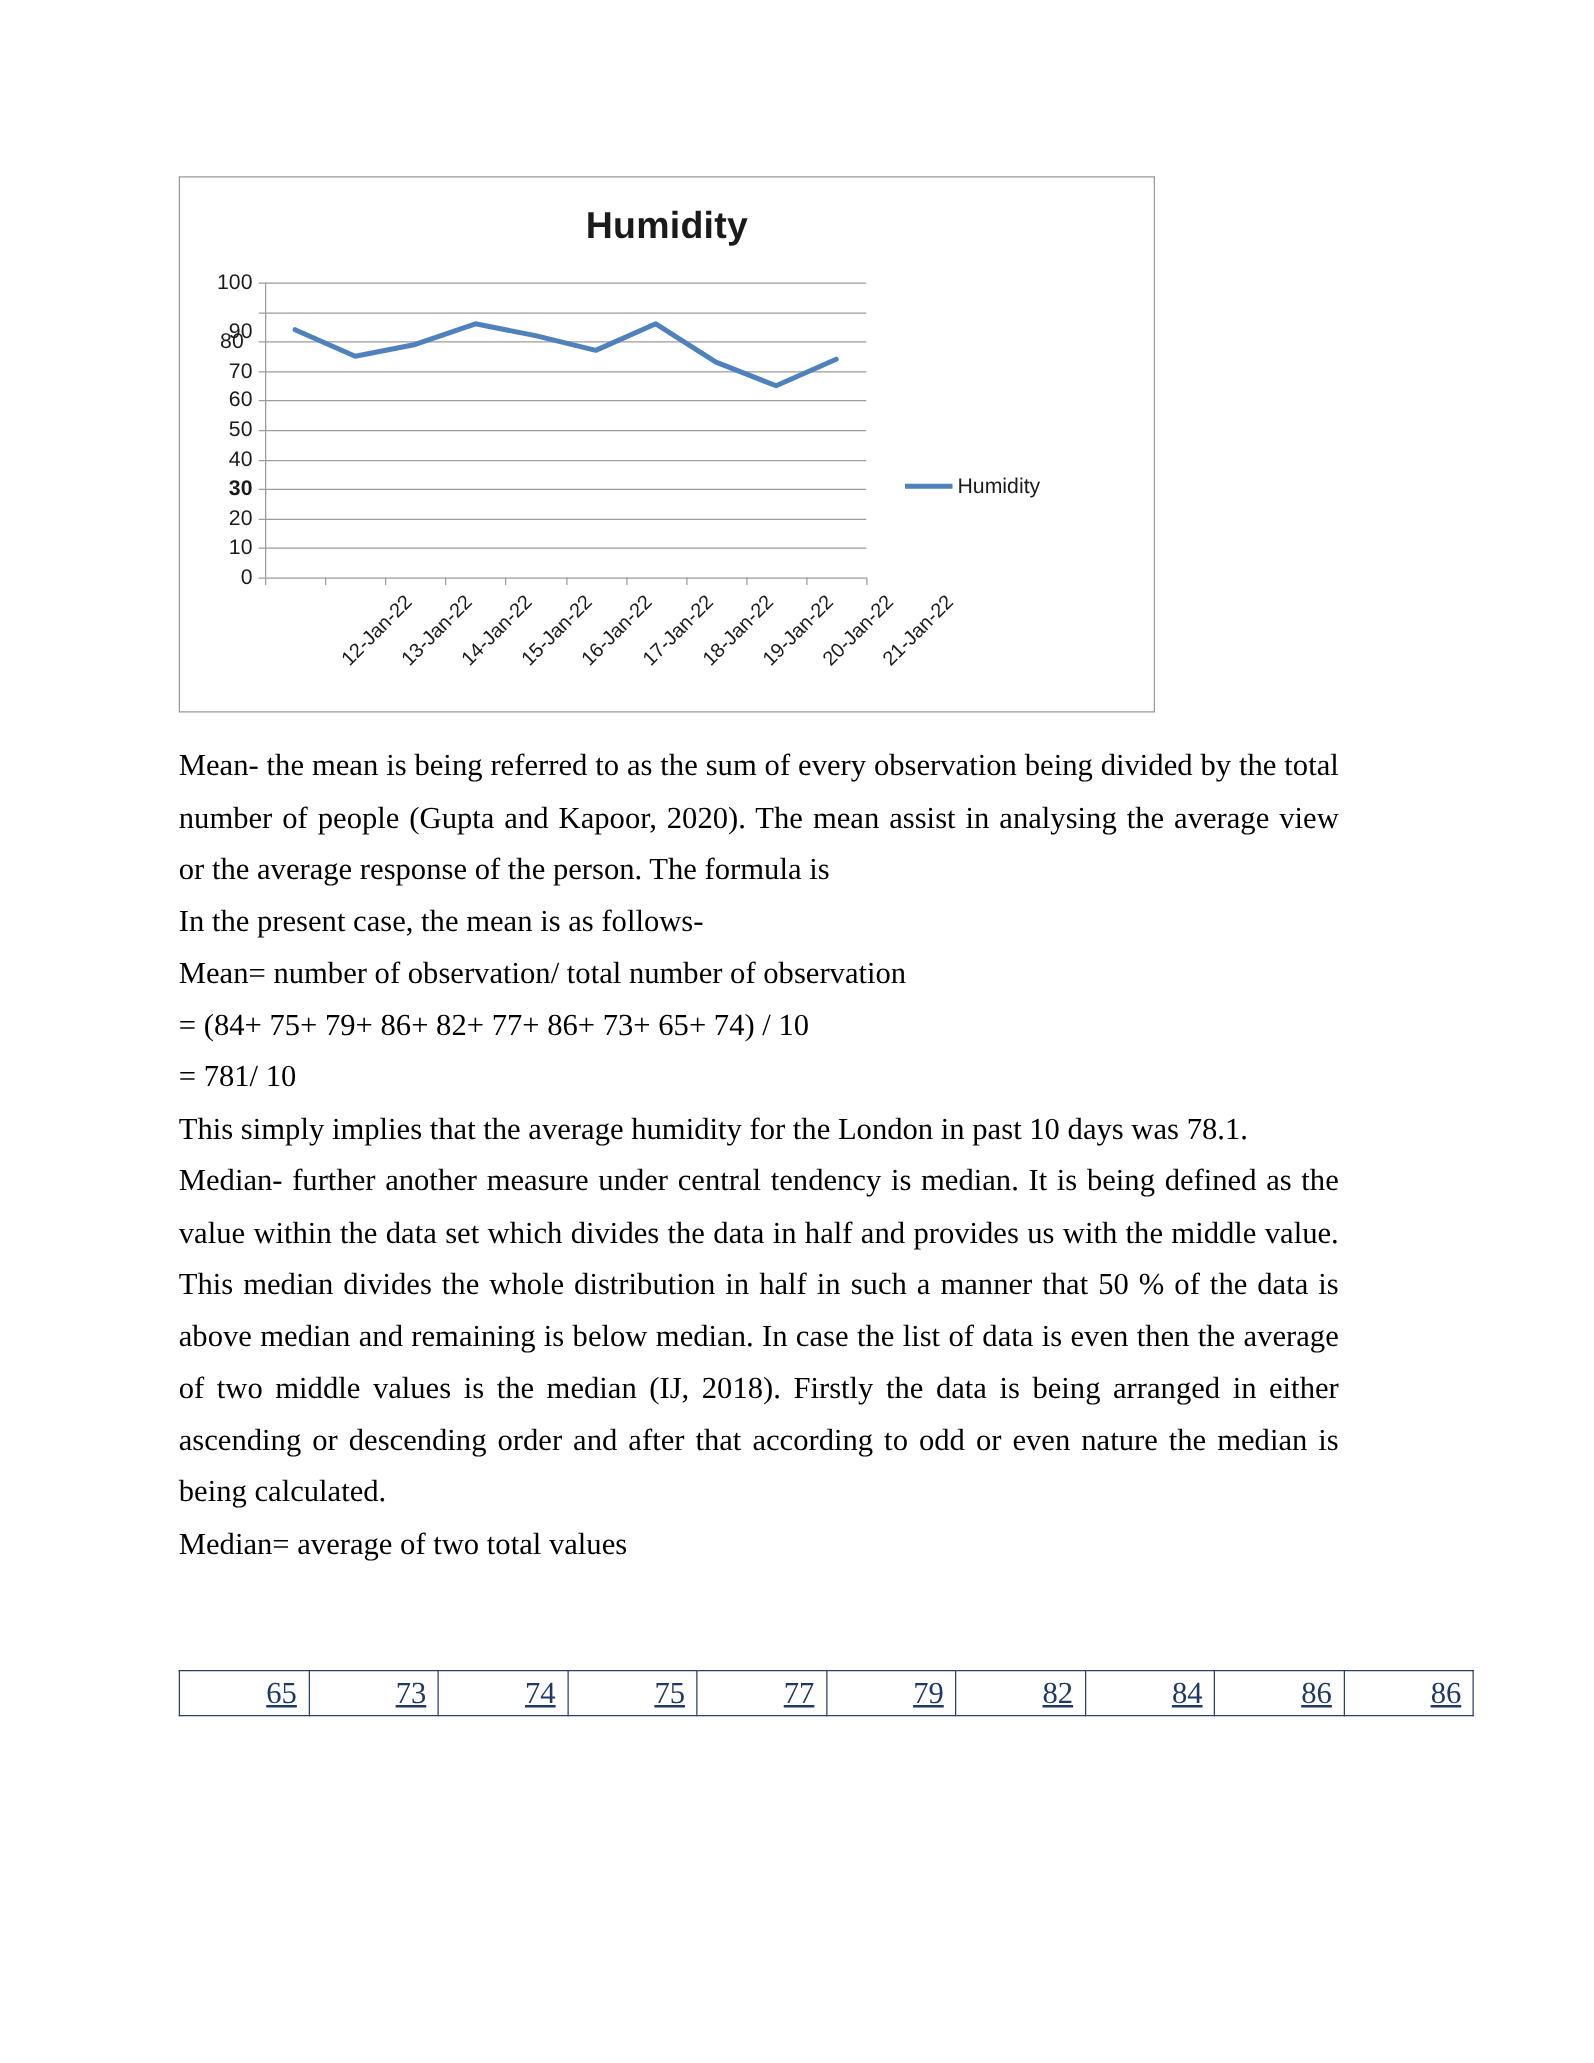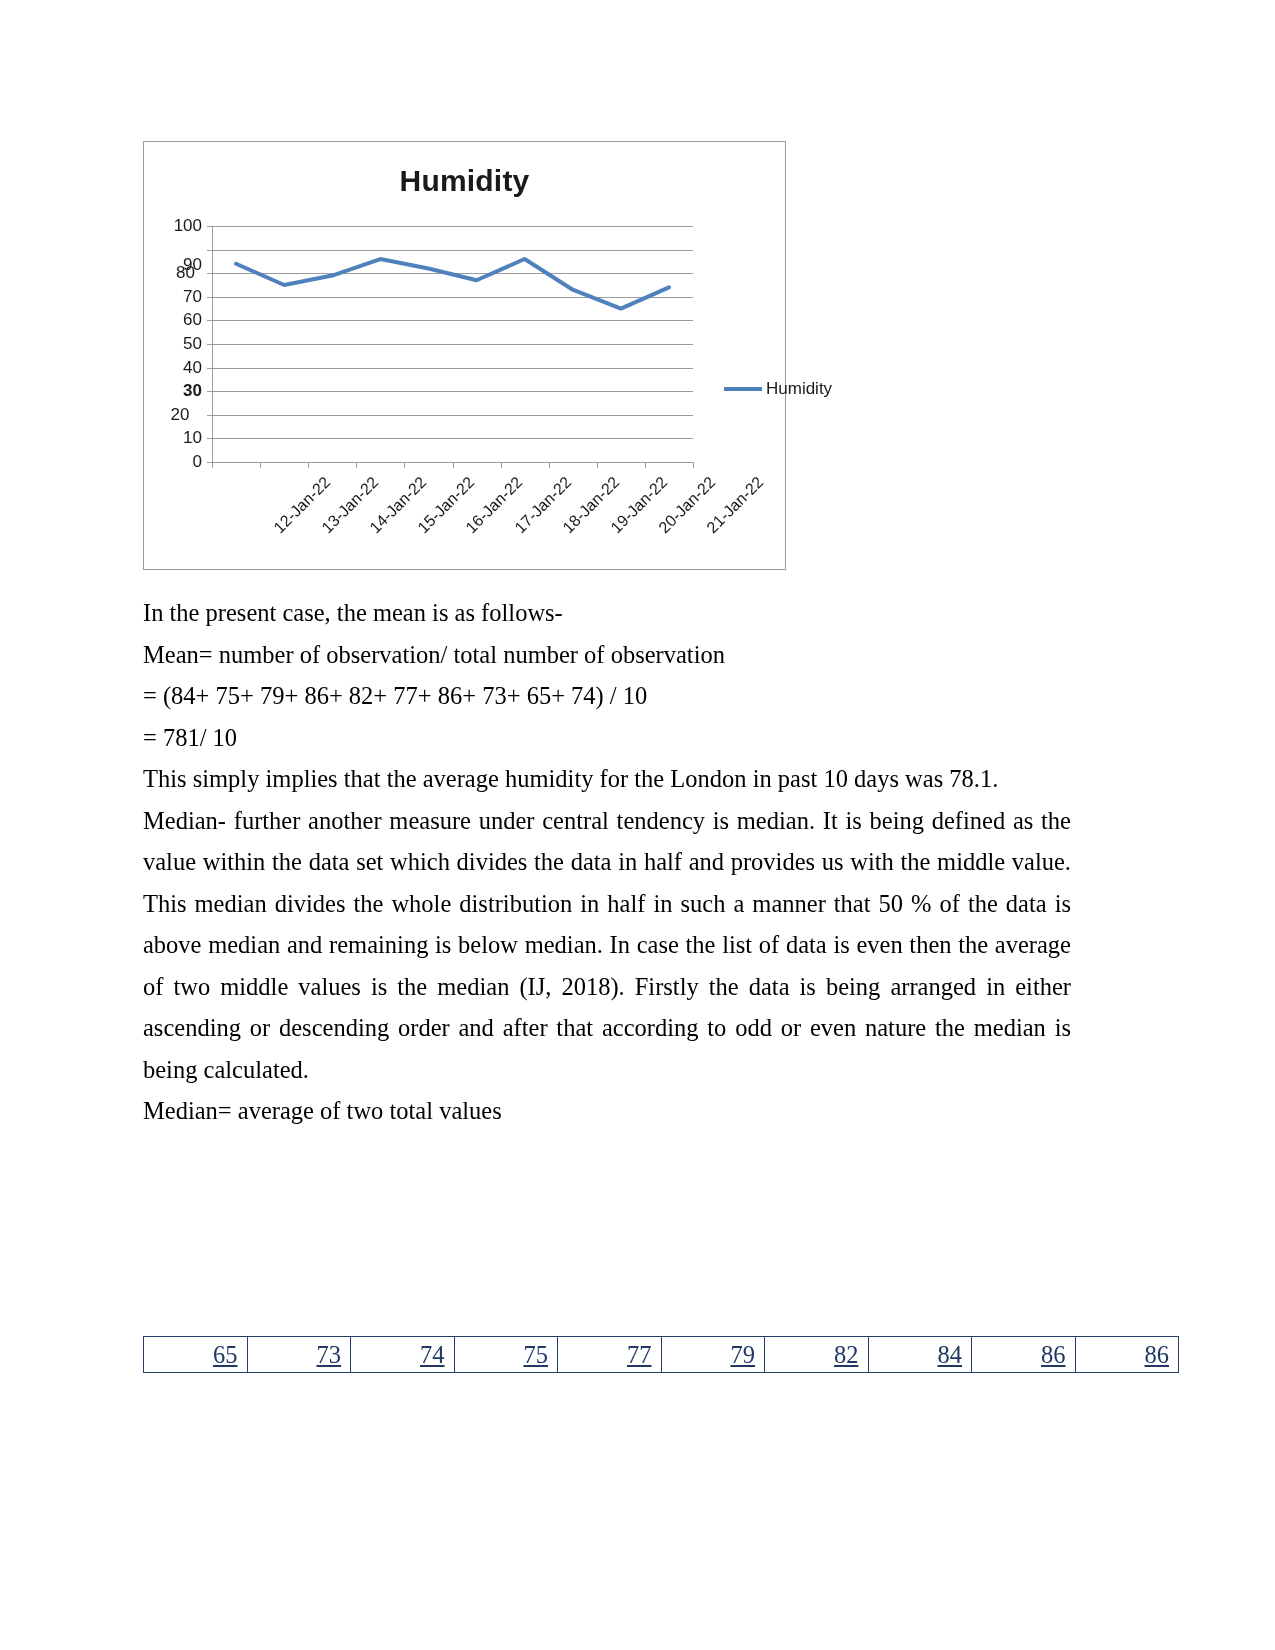--- a/index.html
+++ b/index.html
@@ -23,21 +23,21 @@
     width: 1275px;
     height: 1650px;
     background: #ffffff;
   }
 
   
   .chart-frame {
     position: absolute;
     left: 143px;
     top: 141px;
-    width: 643px;
+    width: 781px;
     height: 429px;
     border: 1px solid #9a9a9a;
     background: #ffffff;
     box-sizing: border-box;
   }
   .chart-title {
     position: absolute;
     left: 0; right: 0;
     top: 22px;
     text-align: center;
@@ -207,21 +207,21 @@
           <div class="ytick-label" style="top: 61.8px; right: 491px;">70</div>
           <div class="ytick-mark" style="top: 70.8px; left: -5px;"></div>
           <div class="ytick-label" style="top: 85.4px; right: 491px;">60</div>
           <div class="ytick-mark" style="top: 94.4px; left: -5px;"></div>
           <div class="ytick-label" style="top: 109px; right: 491px;">50</div>
           <div class="ytick-mark" style="top: 118px; left: -5px;"></div>
           <div class="ytick-label" style="top: 132.6px; right: 491px;">40</div>
           <div class="ytick-mark" style="top: 141.6px; left: -5px;"></div>
           <div class="ytick-label" style="top: 156.2px; right: 491px; font-weight: bold;">30</div>
           <div class="ytick-mark" style="top: 165.2px; left: -5px;"></div>
-          <div class="ytick-label" style="top: 179.8px; right: 491px; text-align: center;">20</div>
+          <div class="ytick-label" style="top: 179.8px; right: 491px;">20</div>
           <div class="ytick-mark" style="top: 188.8px; left: -5px;"></div>
           <div class="ytick-label" style="top: 203.4px; right: 491px;">10</div>
           <div class="ytick-mark" style="top: 212.4px; left: -5px;"></div>
           <div class="ytick-label" style="top: 227px; right: 491px;">0</div>
           <div class="ytick-mark" style="top: 236px; left: -5px;"></div>
         </div>
       <div id="xticks">
           <div class="xtick-mark" style="left: 0px; top: 236px;"></div>
           <div class="xtick-mark" style="left: 48.1px; top: 236px;"></div>
           <div class="xtick-mark" style="left: 96.2px; top: 236px;"></div>
@@ -249,20 +249,21 @@
         </svg>
     </div>
 
     <div class="legend">
       <span class="legend-swatch" id="legend-swatch" style="background: rgb(79, 129, 189);"></span>
       <span class="legend-label">Humidity</span>
     </div>
   </div>
 
   <div class="body-text">
+    <p class="para justify">Mean- the mean is being referred to as the sum of every observation being divided by the total number of people (Gupta and Kapoor, 2020). The mean assist in analysing the average view or the average response of the person. The formula is</p>
     <p class="para">In the present case, the mean is as follows-</p>
     <p class="para">Mean= number of observation/ total number of observation</p>
     <p class="para">= (84+ 75+ 79+ 86+ 82+ 77+ 86+ 73+ 65+ 74) / 10</p>
     <p class="para">= 781/ 10</p>
     <p class="para">This simply implies that the average humidity for the London in past 10 days was 78.1.</p>
     <p class="para justify">Median- further another measure under central tendency is median. It is being defined as the value within the data set which divides the data in half and provides us with the middle value. This median divides the whole distribution in half in such a manner that 50 % of the data is above median and remaining is below median. In case the list of data is even then the average of two middle values is the median (IJ, 2018). Firstly the data is being arranged in either ascending or descending order and after that according to odd or even nature the median is being calculated.</p>
     <p class="para">Median= average of two total values</p>
   </div>
 
   <table class="values-table">

